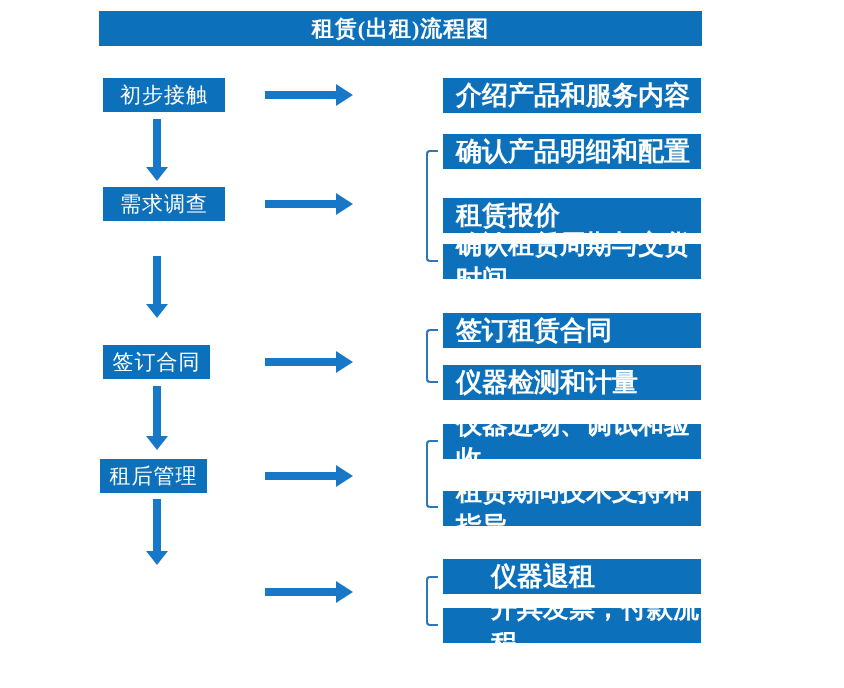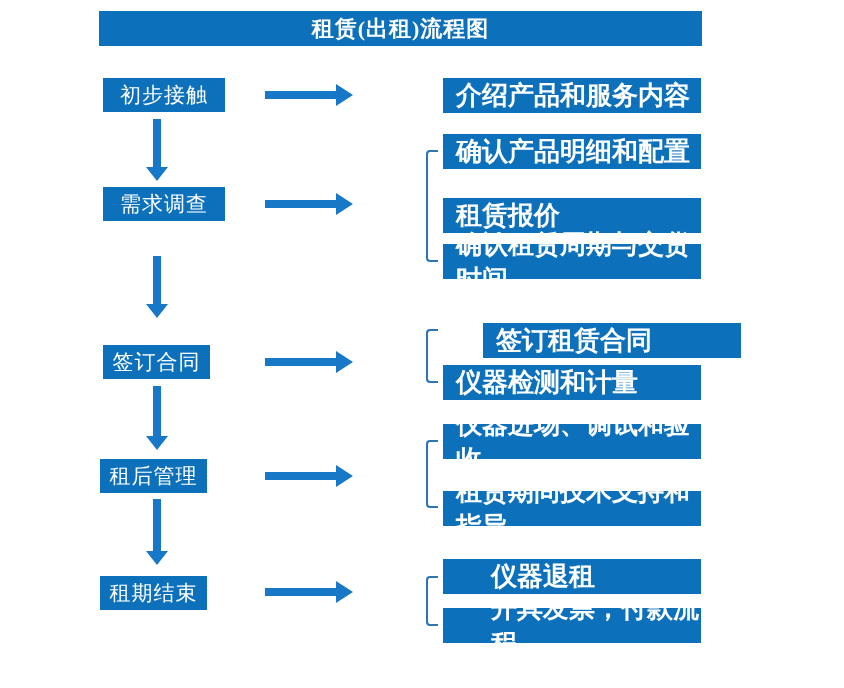--- a/index.html
+++ b/index.html
@@ -48,21 +48,21 @@
     background: var(--box-blue);
     color: var(--text-white);
     font-size: 26px; font-weight: bold;
     display: flex; align-items: center;
     padding-left: 13px;
   }
   .d11 { top: 78px; }
   .d21 { top: 134px; }
   .d22 { top: 186px; margin-top: 12px; }
   .d23 { top: 244px; }
-  .d31 { top: 323px; margin-left: 40px; }
+  .d31 { top: 313px; }
   .d32 { top: 365px; }
   .d41 { top: 424px; }
   .d42 { top: 491px; }
   .d51 { top: 559px; padding-left: 48px; }
   .d52 { top: 608px; padding-left: 48px; }
   
   .h-arrow { position: absolute; left: 265px; width: 88px; height: 22px; }
   .ha1 { top: 84px; }
   .ha2 { top: 193px; }
   .ha3 { top: 351px; }
@@ -112,21 +112,20 @@
 <body>
 
 <div class="canvas">
 
   <div class="title-bar">租赁(出租)流程图</div>
 
   <div class="stage-box s1">初步接触</div>
   <div class="stage-box s3">签订合同</div>
   <div class="stage-box s2">需求调查</div>
   <div class="stage-box s4">租后管理</div>
-  <div class="stage-box s5">租期结束</div>
 
   <div class="v-arrow va1">
     <div class="stem"></div>
     <div class="head"></div>
   </div>
   <div class="v-arrow va2">
     <div class="stem"></div>
     <div class="head"></div>
   </div>
   <div class="v-arrow va3">

